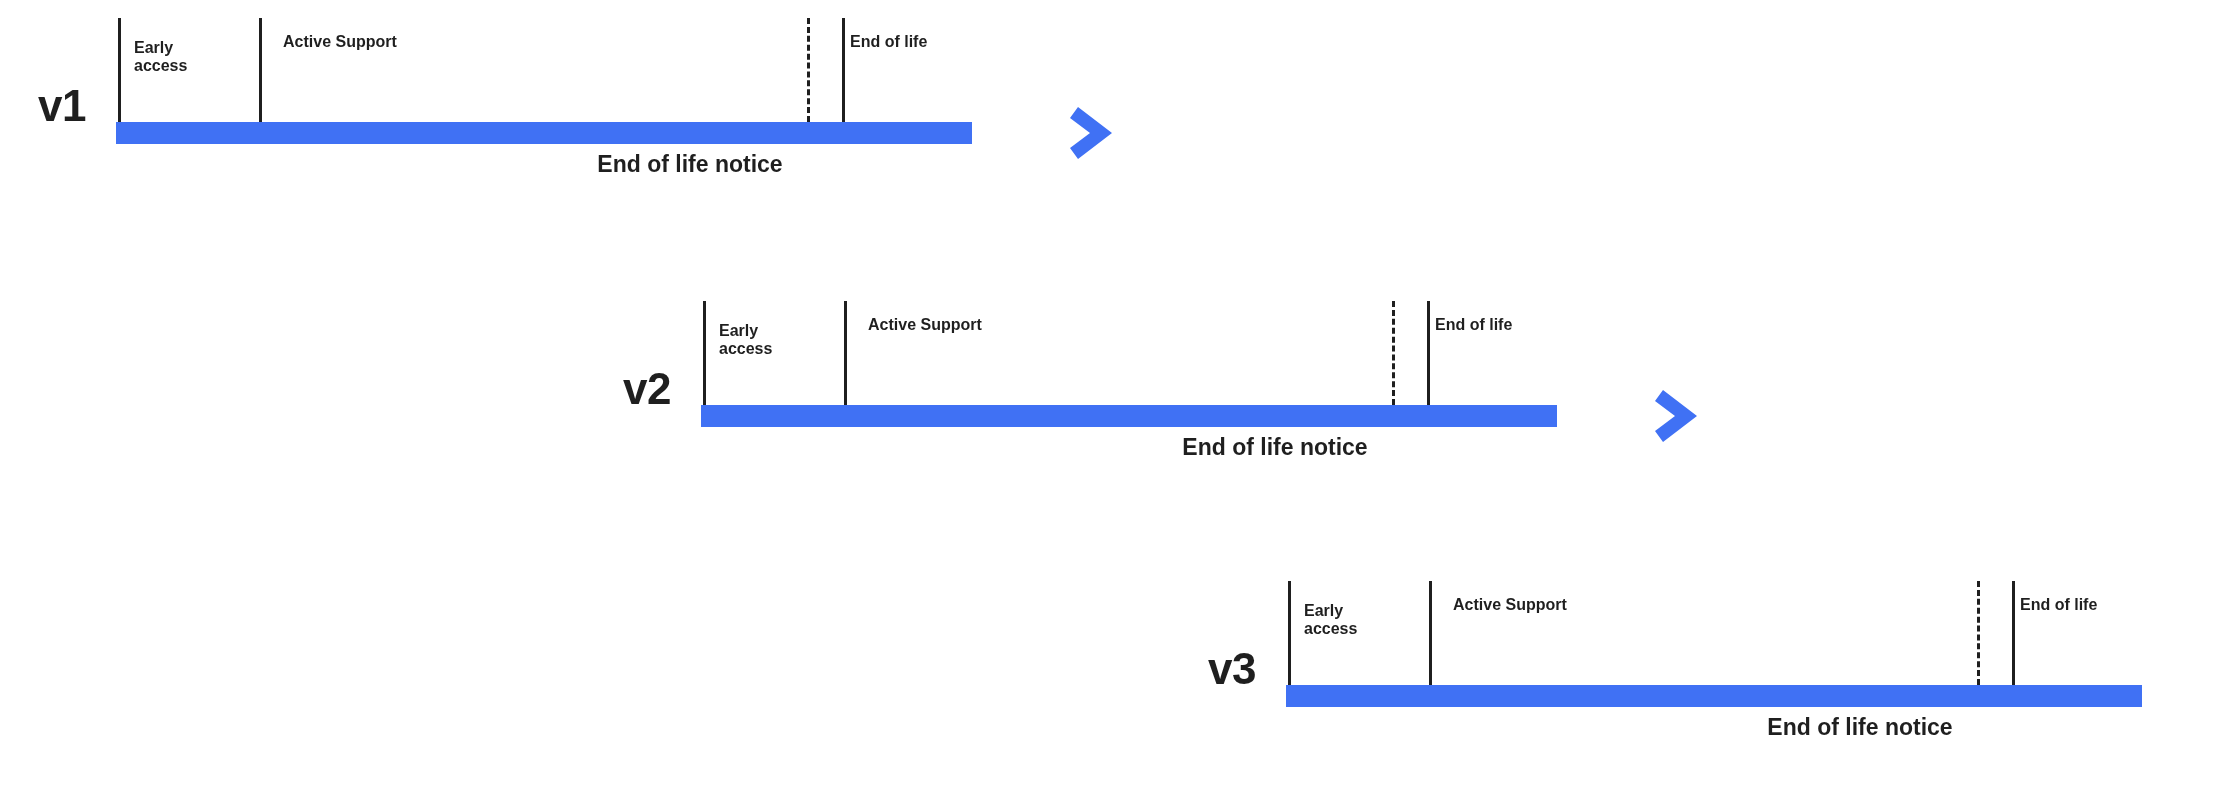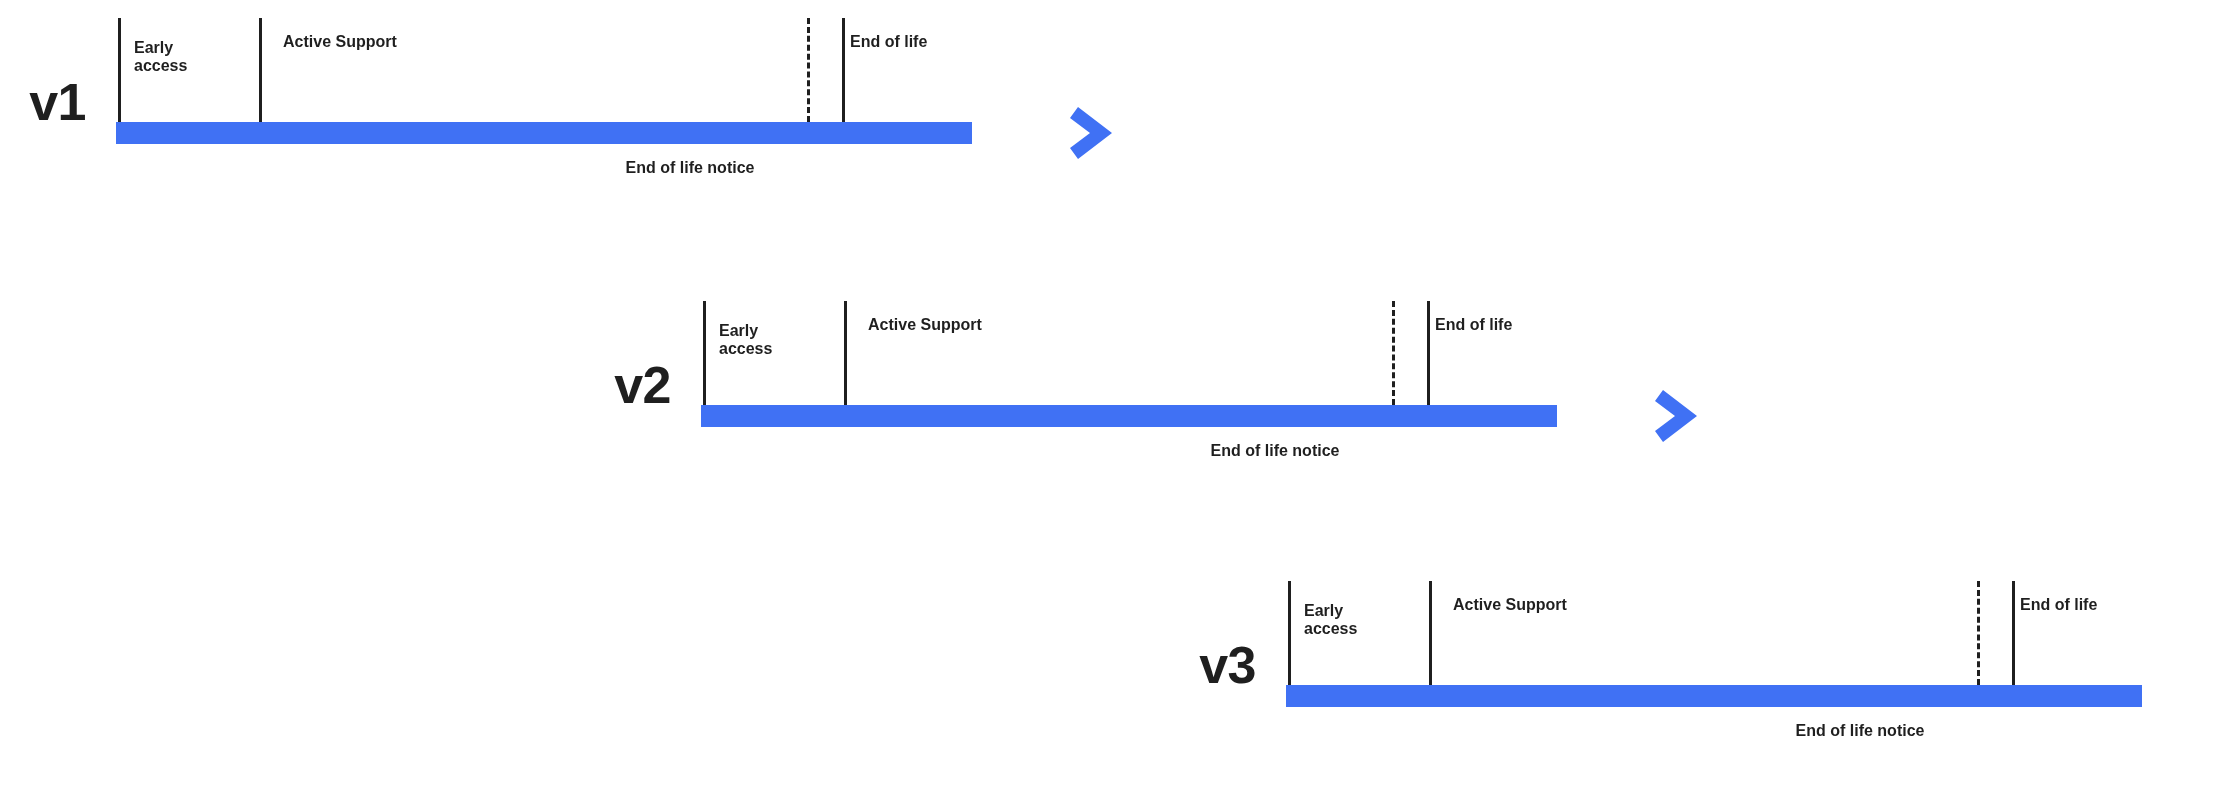--- a/index.html
+++ b/index.html
@@ -21,21 +21,21 @@
     position:absolute;
     height:200px;
   }
 
   
   .version-label{
     position:absolute;
     right:100%;
     margin-right:30px;
     bottom:44px;
-    font-size:52px;
+    font-size:44px;
     font-weight:700;
     line-height:1;
     color:#1f1f1f;
     letter-spacing:-0.5px;
     white-space:nowrap;
   }
 
   
   .arrow-shaft{
     position:absolute;
@@ -77,21 +77,21 @@
     line-height:1.08;
     color:#1f1f1f;
     white-space:pre-line;
   }
   .segment-label.two-line{ bottom:98px; }
 
   
   .notice-label{
     position:absolute;
     bottom:-4px;
-    font-size:16px;
+    font-size:23px;
     font-weight:700;
     line-height:1;
     color:#1f1f1f;
     white-space:nowrap;
     transform:translateX(-50%);
   }
 </style>
 </head>
 <body style="background: rgb(255, 255, 255);">
 

